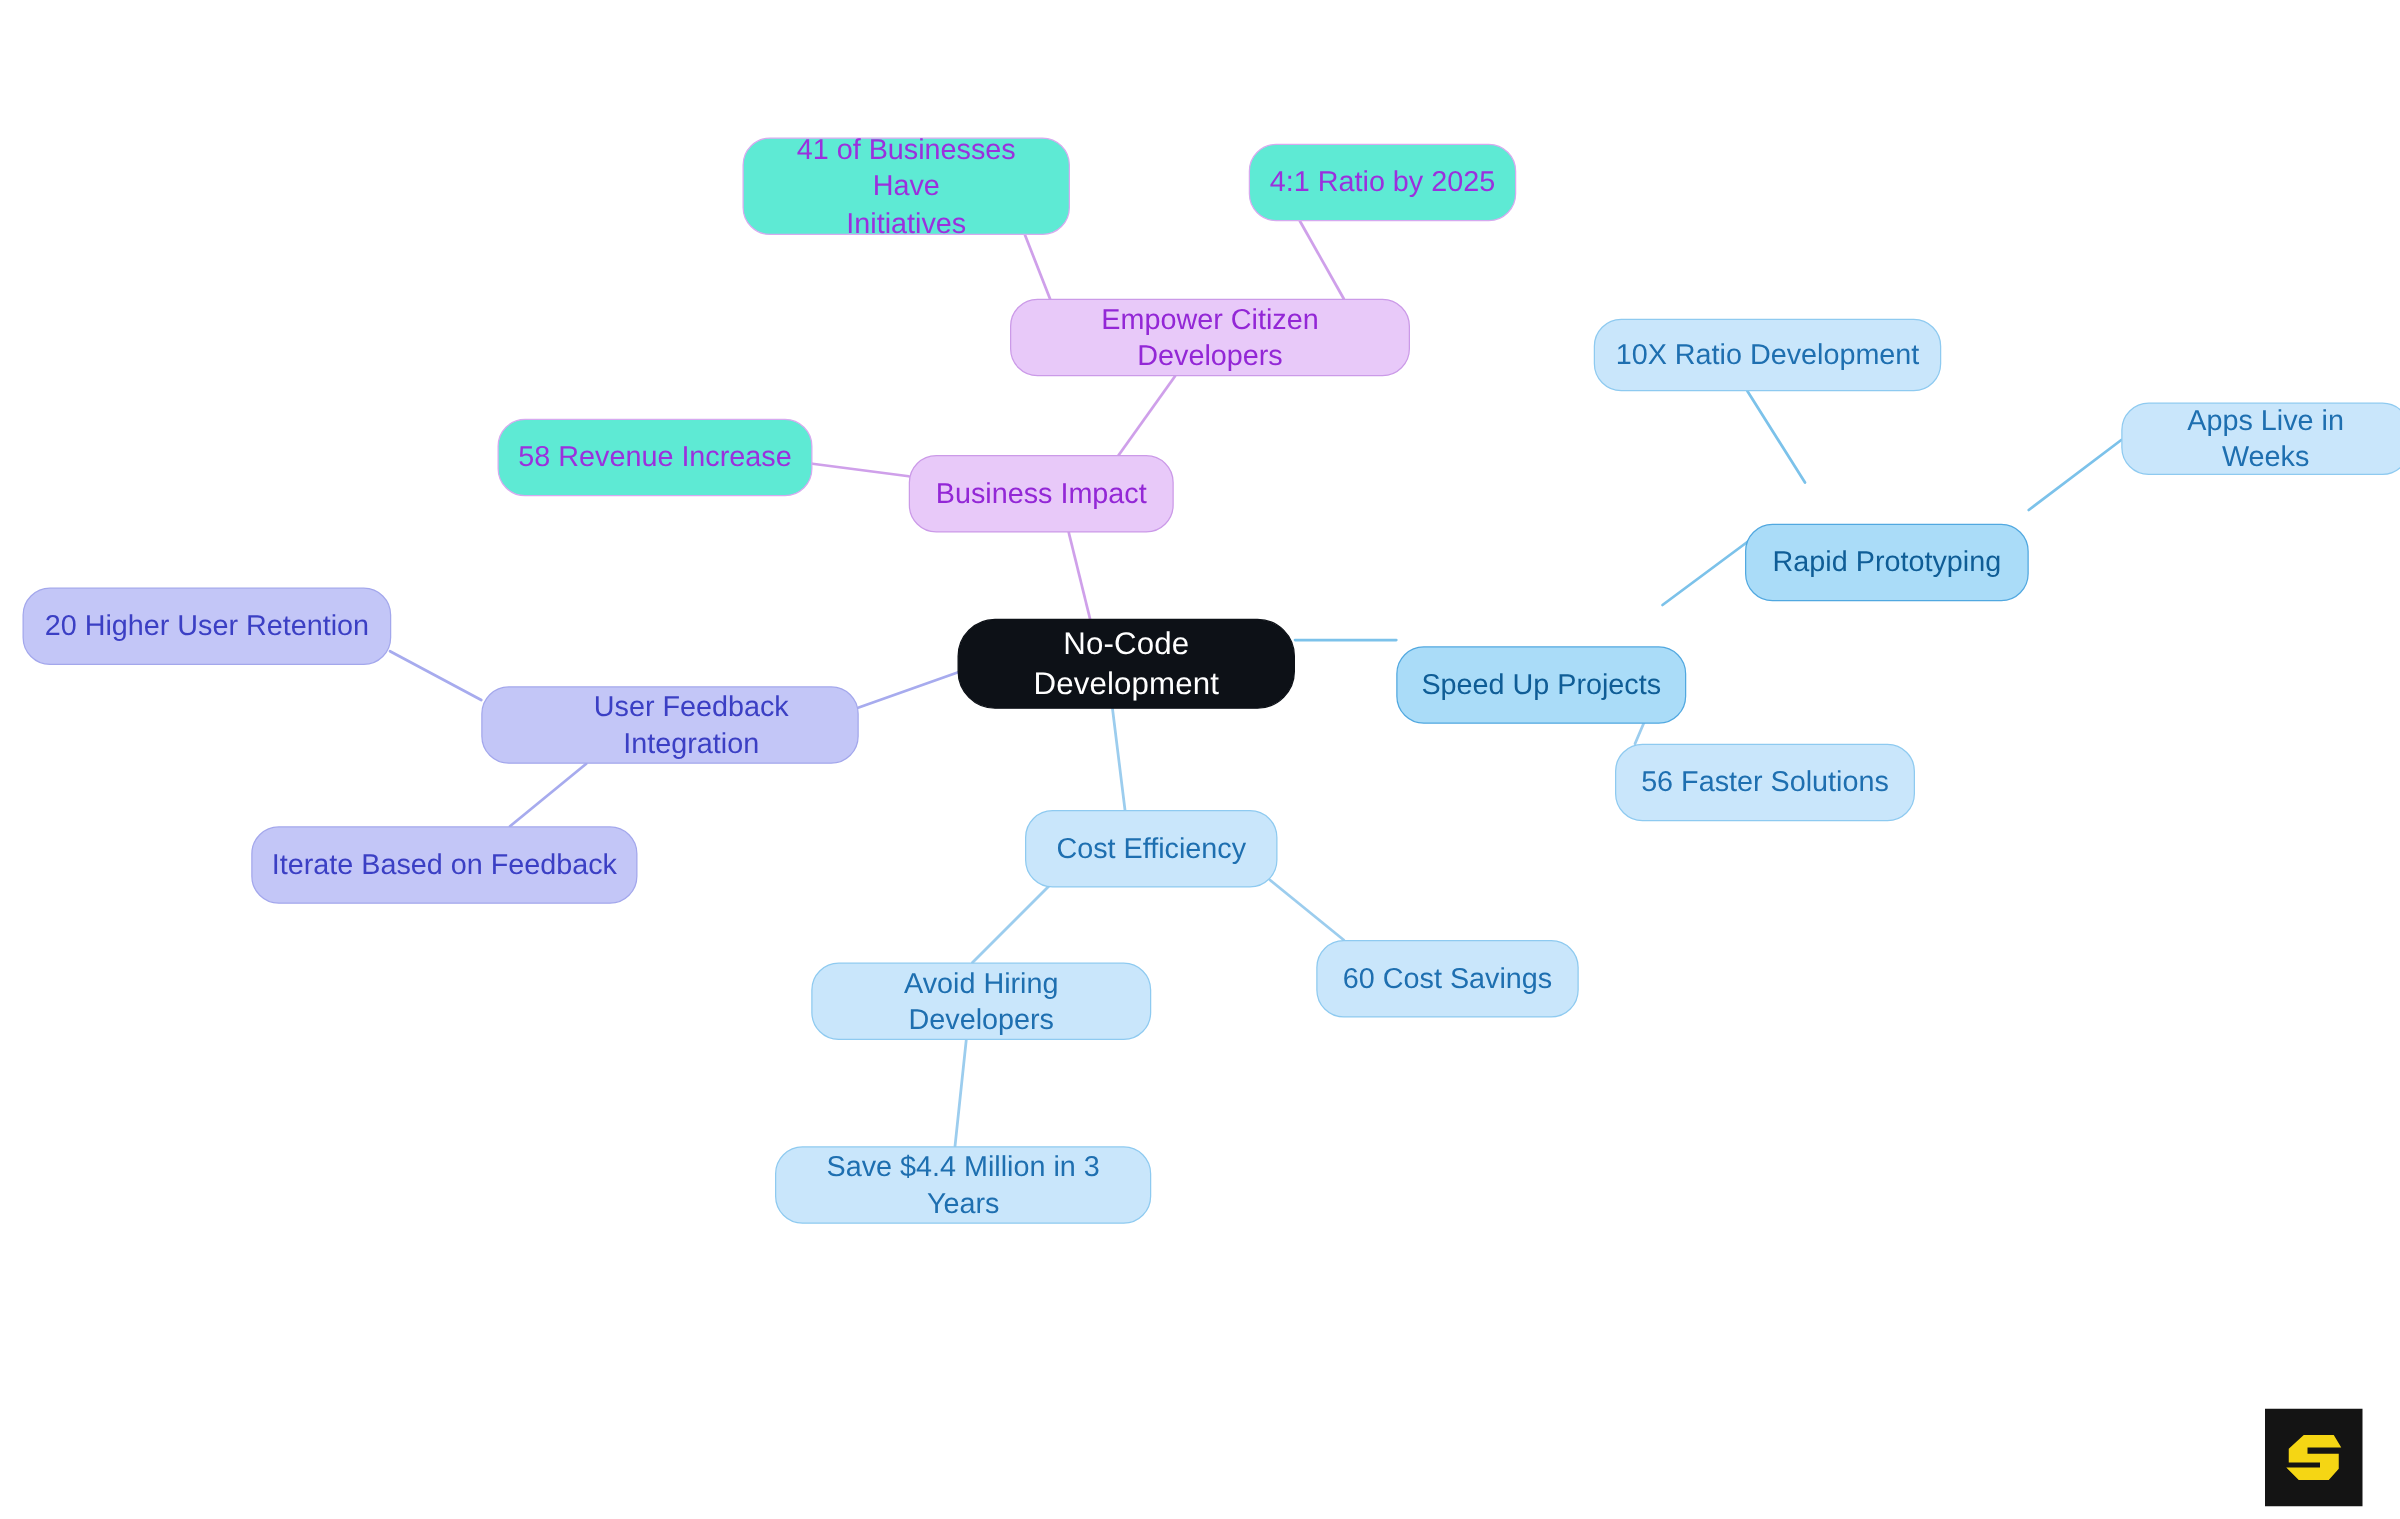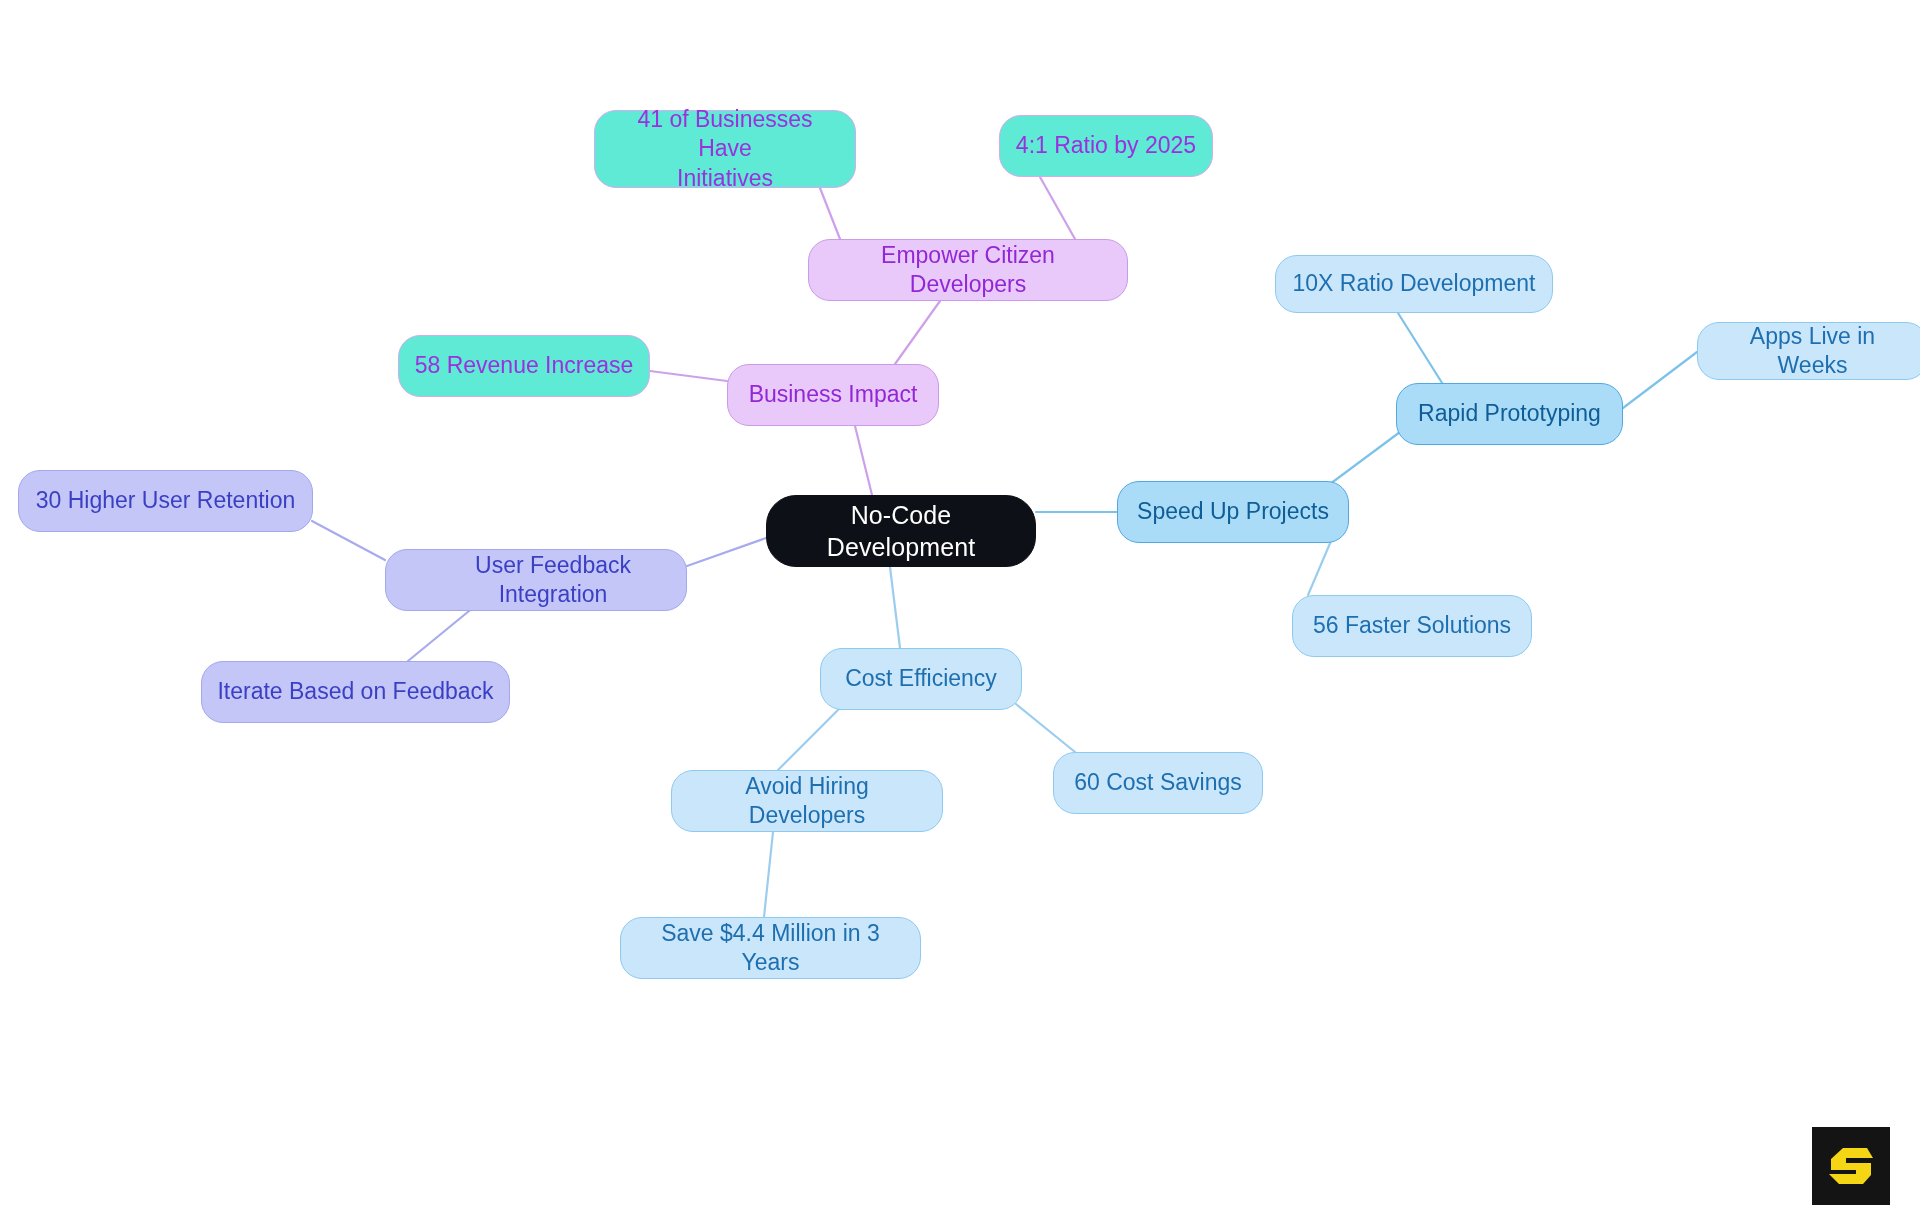--- a/index.html
+++ b/index.html
@@ -45,20 +45,21 @@
     color: #ffffff;
     border-radius: 30px;
     font-size: 25px;
     letter-spacing: 0.1px;
   }
   .node.blue-mid {
     background: #aadcf8;
     border-color: #51a8e0;
     color: #0f5d96;
     font-size: 23px;
+    margin-top: 36px;
   }
   .node.blue-light {
     background: #c9e6fb;
     border-color: #8ecaf0;
     color: #1e6fb0;
     font-size: 23px;
   }
   .node.periwinkle {
     background: #c3c6f7;
     border-color: #a3a7ec;
@@ -111,25 +112,25 @@
     </svg>
 
   <div id="nodes">
       <div class="node root" style="left: 766px; top: 495px; width: 270px; height: 72px;"><span>No-Code Development</span></div>
       <div class="node blue-mid" style="left: 1117px; top: 481px; width: 232px; height: 62px;"><span>Speed Up Projects</span></div>
       <div class="node blue-mid" style="left: 1396px; top: 383px; width: 227px; height: 62px;"><span>Rapid Prototyping</span></div>
       <div class="node blue-light" style="left: 1275px; top: 255px; width: 278px; height: 58px;"><span>10X Ratio Development</span></div>
       <div class="node blue-light" style="left: 1697px; top: 322px; width: 231px; height: 58px;"><span>Apps Live in Weeks</span></div>
       <div class="node blue-light" style="left: 1292px; top: 595px; width: 240px; height: 62px;"><span>56 Faster Solutions</span></div>
       <div class="node blue-light" style="left: 820px; top: 648px; width: 202px; height: 62px;"><span>Cost Efficiency</span></div>
-      <div class="node blue-light" style="left: 649px; top: 770px; width: 272px; height: 62px; margin-left: 22px;"><span>Avoid Hiring Developers</span></div>
+      <div class="node blue-light" style="left: 649px; top: 770px; width: 272px; height: 62px;"><span>Avoid Hiring Developers</span></div>
       <div class="node blue-light" style="left: 620px; top: 917px; width: 301px; height: 62px;"><span>Save $4.4 Million in 3 Years</span></div>
       <div class="node blue-light" style="left: 1053px; top: 752px; width: 210px; height: 62px;"><span>60 Cost Savings</span></div>
       <div class="node periwinkle" style="left: 385px; top: 549px; width: 302px; height: 62px; padding-left: 48px;"><span>User Feedback Integration</span></div>
-      <div class="node periwinkle" style="left: 18px; top: 470px; width: 295px; height: 62px;"><span>30 Higher User Retention</span></div>
+      <div class="node periwinkle" style="left: 18px; top: 470px; width: 295px; height: 62px;"><span>20 Higher User Retention</span></div>
       <div class="node periwinkle" style="left: 201px; top: 661px; width: 309px; height: 62px;"><span>Iterate Based on Feedback</span></div>
       <div class="node violet-mid" style="left: 727px; top: 364px; width: 212px; height: 62px;"><span>Business Impact</span></div>
       <div class="node violet-light" style="left: 398px; top: 335px; width: 252px; height: 62px;"><span>58 Revenue Increase</span></div>
       <div class="node violet-mid" style="left: 808px; top: 239px; width: 320px; height: 62px;"><span>Empower Citizen Developers</span></div>
       <div class="node violet-light" style="left: 594px; top: 110px; width: 262px; height: 78px;"><span>41 of Businesses Have
 Initiatives</span></div>
       <div class="node violet-light" style="left: 999px; top: 115px; width: 214px; height: 62px;"><span>4:1 Ratio by 2025</span></div>
     </div>
 
   <div id="logo" style="left: 1812px; top: 1127px; width: 78px; height: 78px; background: rgb(20, 20, 20);">

